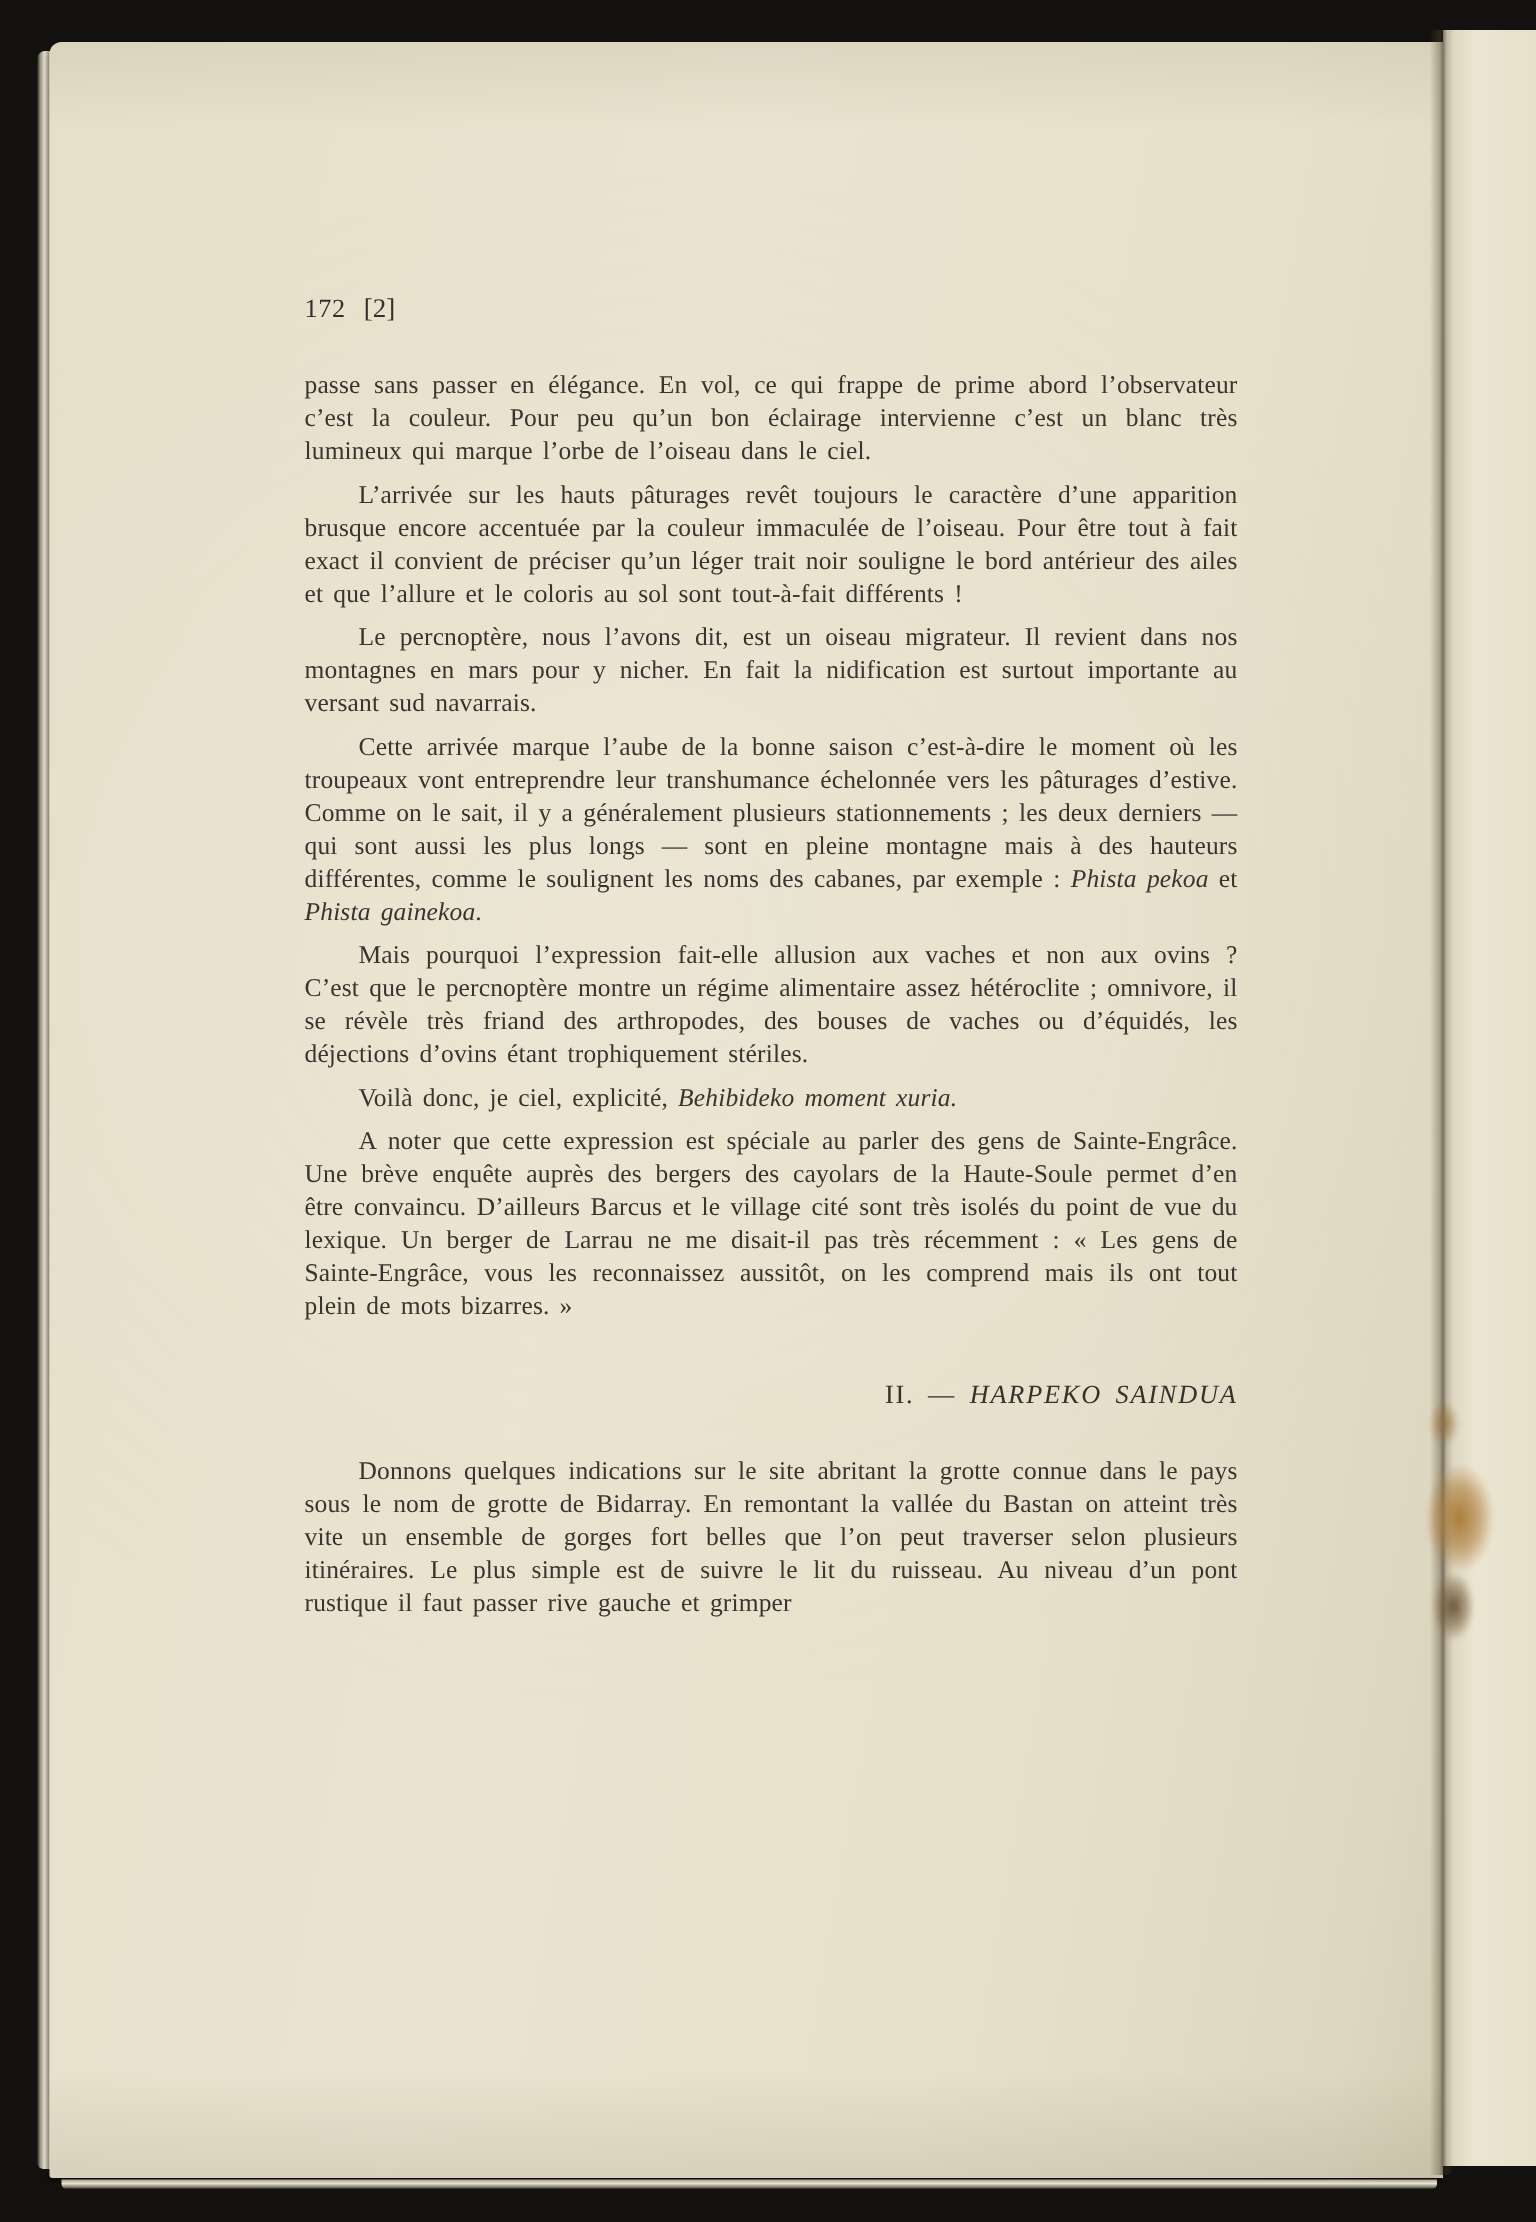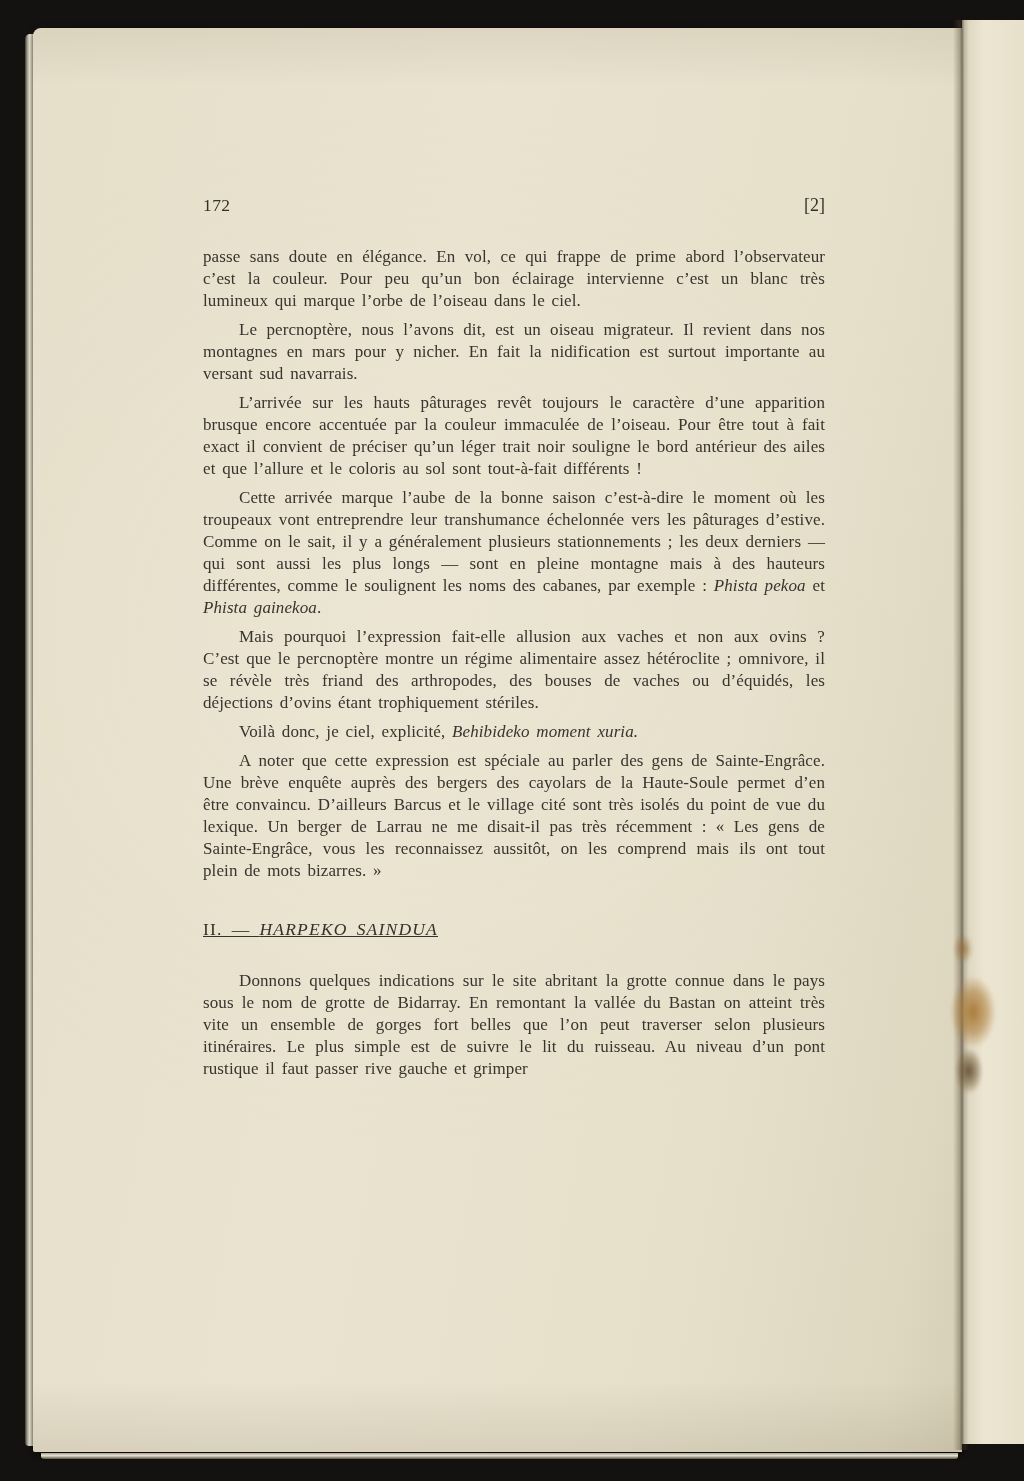--- a/index.html
+++ b/index.html
@@ -66,21 +66,21 @@
     border-radius: 50%;
     background: radial-gradient(closest-side, rgba(150,106,50,0.75), rgba(150,106,50,0) 100%);
   }
 
   
   .content {
     position: absolute; left: 170px; top: 166px; width: 622px;
     color: #38342e; z-index: 1;
   }
   .running-header {
-    display: flex; justify-content: space-between; align-items: baseline;
+    display: flex; justify-content: flex-start; align-items: baseline;
     font-size: 17px; line-height: 22px; margin-bottom: 30px;
     color: #34312b; white-space: nowrap;
   }
   .running-header .page-num { font-size: 17.5px; letter-spacing: 0.4px; }
   .running-header .title {
     font-size: 15.5px; letter-spacing: 0.7px; word-spacing: 2px;
     margin-left: 9px; margin-right: auto;
   }
   .running-header .bracket { font-size: 18px; margin-left: 12px; }
 
@@ -88,49 +88,48 @@
     margin: 0 0 7px 0;
     font-size: 17px; line-height: 22px;
     text-align: justify; text-indent: 36px;
     word-spacing: 0.14em; letter-spacing: 0.1px;
   }
   .text-block p.opening { text-indent: 0; }
   .text-block p.last { margin-bottom: 0; }
   .italic { font-style: italic; margin-top: 12px; }
 
   .section-heading {
-    text-align: left; margin: 36px 0 30px 0;
+    text-align: right; margin: 36px 0 30px 0;
     font-size: 17.5px; line-height: 22px; letter-spacing: 1.2px; word-spacing: 0.2em;
     color: #35322c;
-    text-decoration: underline;
   }
 </style>
 </head>
 <body>
 
 <div class="scan">
 
   <div class="page-edges"></div>
 
   <div class="page">
     <div class="content">
 
       <div class="running-header">
         <span class="page-num">172</span>
         <span class="bracket">[2]</span>
       </div>
 
       <div class="text-block">
 
-        <p class="opening"><span>passe sans doute en élégance. En vol, ce qui frappe de prime abord l’observateur c’est la couleur. Pour peu qu’un bon éclairage intervienne c’est un blanc très lumineux qui marque l’orbe de l’oiseau dans le ciel.</span></p>
+        <p class="opening"><span>passe sans passer en élégance. En vol, ce qui frappe de prime abord l’observateur c’est la couleur. Pour peu qu’un bon éclairage intervienne c’est un blanc très lumineux qui marque l’orbe de l’oiseau dans le ciel.</span></p>
 
 
+        <p><span>L’arrivée sur les hauts pâturages revêt toujours le caractère d’une apparition brusque encore accentuée par la couleur immaculée de l’oiseau. Pour être tout à fait exact il convient de préciser qu’un léger trait noir souligne le bord antérieur des ailes et que l’allure et le coloris au sol sont tout-à-fait différents&nbsp;!</span></p>
+
         <p><span>Le percnoptère, nous l’avons dit, est un oiseau migrateur. Il revient dans nos montagnes en mars pour y nicher. En fait la nidification est surtout importante au versant sud navarrais.</span></p>
-
-        <p><span>L’arrivée sur les hauts pâturages revêt toujours le caractère d’une apparition brusque encore accentuée par la couleur immaculée de l’oiseau. Pour être tout à fait exact il convient de préciser qu’un léger trait noir souligne le bord antérieur des ailes et que l’allure et le coloris au sol sont tout-à-fait différents&nbsp;!</span></p>
 
         <p><span>Cette arrivée marque l’aube de la bonne saison c’est-à-dire le moment où les troupeaux vont entreprendre leur transhumance échelonnée vers les pâturages d’estive. Comme on le sait, il y a généralement plusieurs stationnements&nbsp;; les deux derniers — qui sont aussi les plus longs — sont en pleine montagne mais à des hauteurs différentes, comme le soulignent les noms des cabanes, par exemple&nbsp;: </span><span class="italic">Phista pekoa</span><span> et </span><span class="italic">Phista gainekoa</span><span>.</span></p>
 
         <p><span>Mais pourquoi l’expression fait-elle allusion aux vaches et non aux ovins&nbsp;? C’est que le percnoptère montre un régime alimentaire assez hétéroclite&nbsp;; omnivore, il se révèle très friand des arthropodes, des bouses de vaches ou d’équidés, les déjections d’ovins étant trophiquement stériles.</span></p>
 
         <p><span>Voilà donc, je ciel, explicité, </span><span class="italic">Behibideko moment xuria.</span></p>
 
         <p><span>A noter que cette expression est spéciale au parler des gens de Sainte-Engrâce. Une brève enquête auprès des bergers des cayolars de la Haute-Soule permet d’en être convaincu. D’ailleurs Barcus et le village cité sont très isolés du point de vue du lexique. Un berger de Larrau ne me disait-il pas très récemment&nbsp;: «&nbsp;Les gens de Sainte-Engrâce, vous les reconnaissez aussitôt, on les comprend mais ils ont tout plein de mots bizarres.&nbsp;»</span></p>
 
         <div class="section-heading"><span>II. — </span><span class="italic">HARPEKO SAINDUA</span></div>

